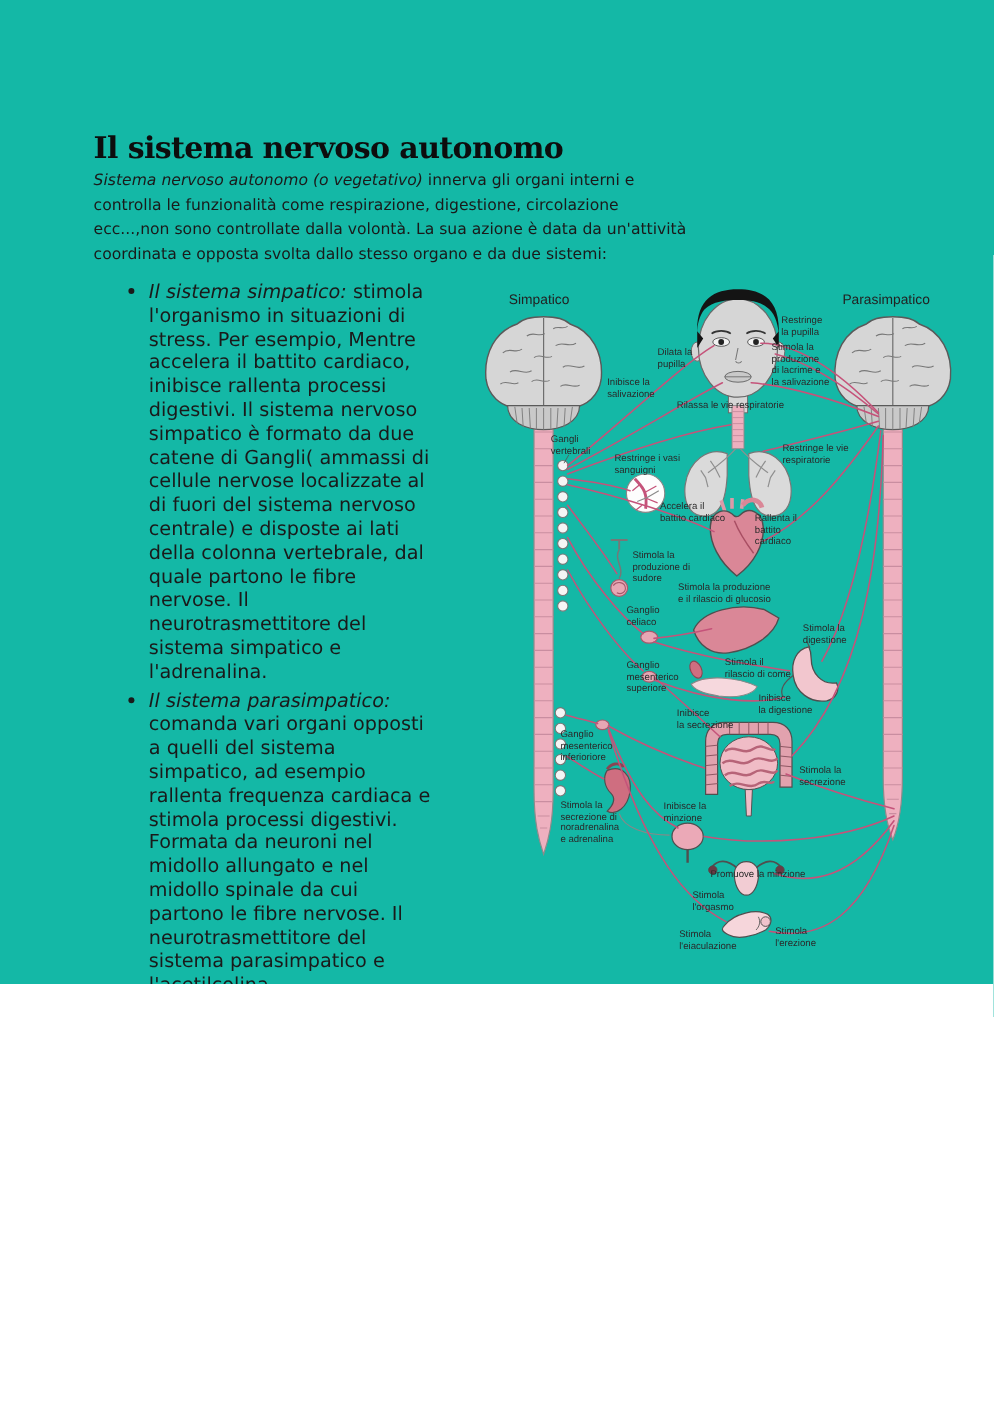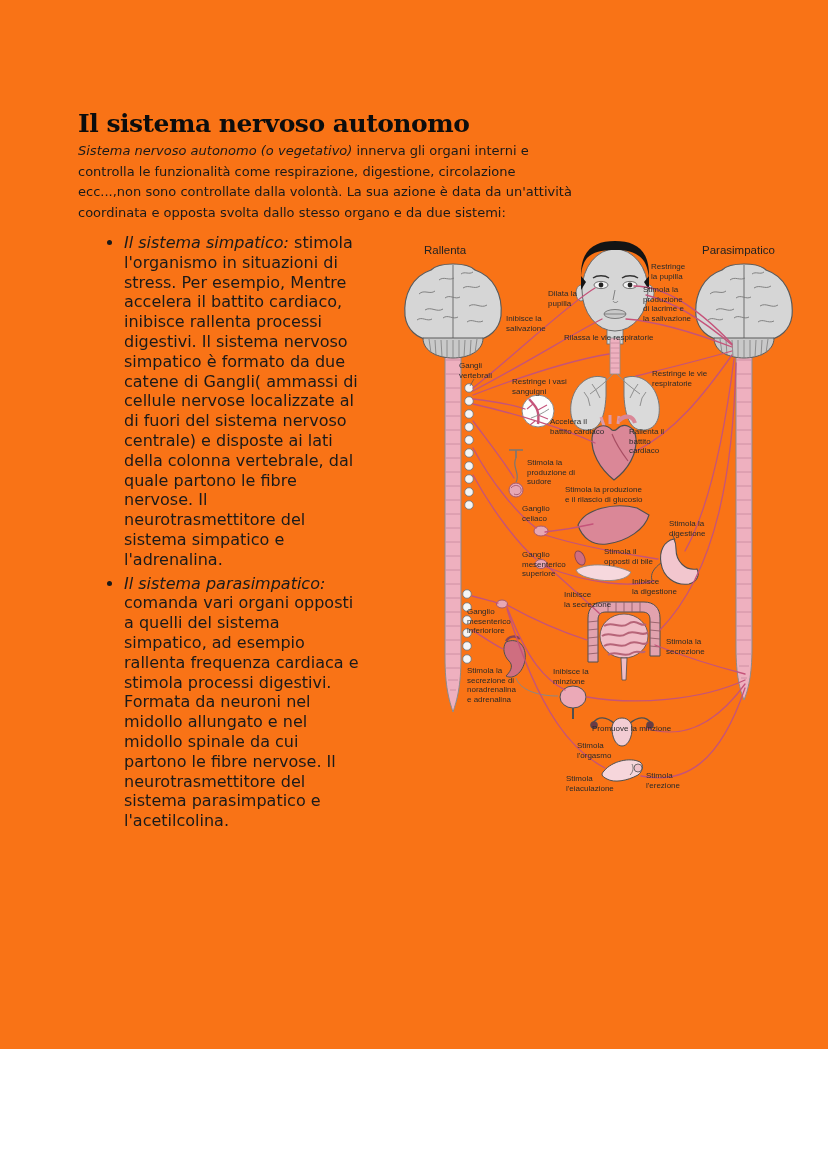--- a/index.html
+++ b/index.html
@@ -1,16 +1,16 @@
 <!DOCTYPE html>
 <html style="--nerve: #c5537a; --cord: #eeb0bf; --brain: #d6d6d6; --organ-mid: #da8797; --organ-dark: #cf6e80; --organ-light: #f2c6ce;"><head>
 <meta charset="utf-8">
 <style>
   html,body{margin:0;padding:0;background:#ffffff;}
-  .page{position:relative;width:828px;height:1049px;background:#f97316;overflow:hidden;
+  .page{position:relative;width:828px;height:820px;background:#14b8a6;overflow:hidden;
         font-family:"DejaVu Sans",sans-serif;color:#1a1a1a;}
   .title{position:absolute;left:78px;top:94px;font-family:"DejaVu Serif",serif;
          font-weight:bold;font-size:25px;line-height:26px;letter-spacing:-0.5px;color:#0d0d0d;}
   .intro{position:absolute;left:78px;top:128px;width:716px;font-size:13px;line-height:20.5px;
          white-space:pre-line;}
   .lead-italic{font-style:italic;}
   .bullets{position:absolute;left:98px;top:229px;width:302px;margin:0;padding:0 0 0 22px;}
   .bullets li{font-size:16px;line-height:19.8px;white-space:pre-line;margin:4px;padding:0;}
   
   .diagram{position:absolute;left:388px;top:238px;width:426px;height:566px;}
@@ -266,21 +266,21 @@
         <path class="nerve" d="M344,117 C315,158 286,194 248,213"></path>
         <path class="nerve" d="M346,121 C336,200 320,272 297,313"></path>
         <path class="nerve" d="M348,125 C345,230 330,332 272,392"></path>
         <path class="nerve" d="M357,436 C322,427 292,417 267,407"></path>
         <path class="nerve" d="M357,442 C312,463 246,467 199,459"></path>
         <path class="nerve" d="M357,446 C322,494 288,500 257,490"></path>
         <path class="nerve" d="M357,450 C332,524 298,547 253,538"></path>
       </g>
     </svg>
 
-    <div class="dheader" style="left:36px;top:6px;">Rallenta</div>
+    <div class="dheader" style="left:36px;top:6px;">Simpatico</div>
     <div class="dheader" style="left:314px;top:6px;text-align:center;">Parasimpatico</div>
 
     <div class="dlabel" style="left:263px;top:24px;">Restringe
 la pupilla</div>
     <div class="dlabel" style="left:160px;top:51px;">Dilata la
 pupilla</div>
     <div class="dlabel" style="left:255px;top:47px;">Stimola la
 produzione
 di lacrime e
 la salivazione</div>
@@ -304,21 +304,21 @@
     <div class="dlabel" style="left:177px;top:247px;">Stimola la produzione
 e il rilascio di glucosio</div>
     <div class="dlabel" style="left:134px;top:266px;">Ganglio
 celiaco</div>
     <div class="dlabel" style="left:281px;top:281px;">Stimola la
 digestione</div>
     <div class="dlabel" style="left:134px;top:312px;">Ganglio
 mesenterico
 superiore</div>
     <div class="dlabel" style="left:216px;top:309px;">Stimola il
-opposti di bile</div>
+rilascio di come</div>
     <div class="dlabel" style="left:244px;top:339px;">Inibisce
 la digestione</div>
     <div class="dlabel" style="left:176px;top:352px;">Inibisce
 la secrezione</div>
     <div class="dlabel" style="left:79px;top:369px;">Ganglio
 mesenterico
 inferioriore</div>
     <div class="dlabel" style="left:278px;top:399px;">Stimola la
 secrezione</div>
     <div class="dlabel" style="left:79px;top:428px;">Stimola la

